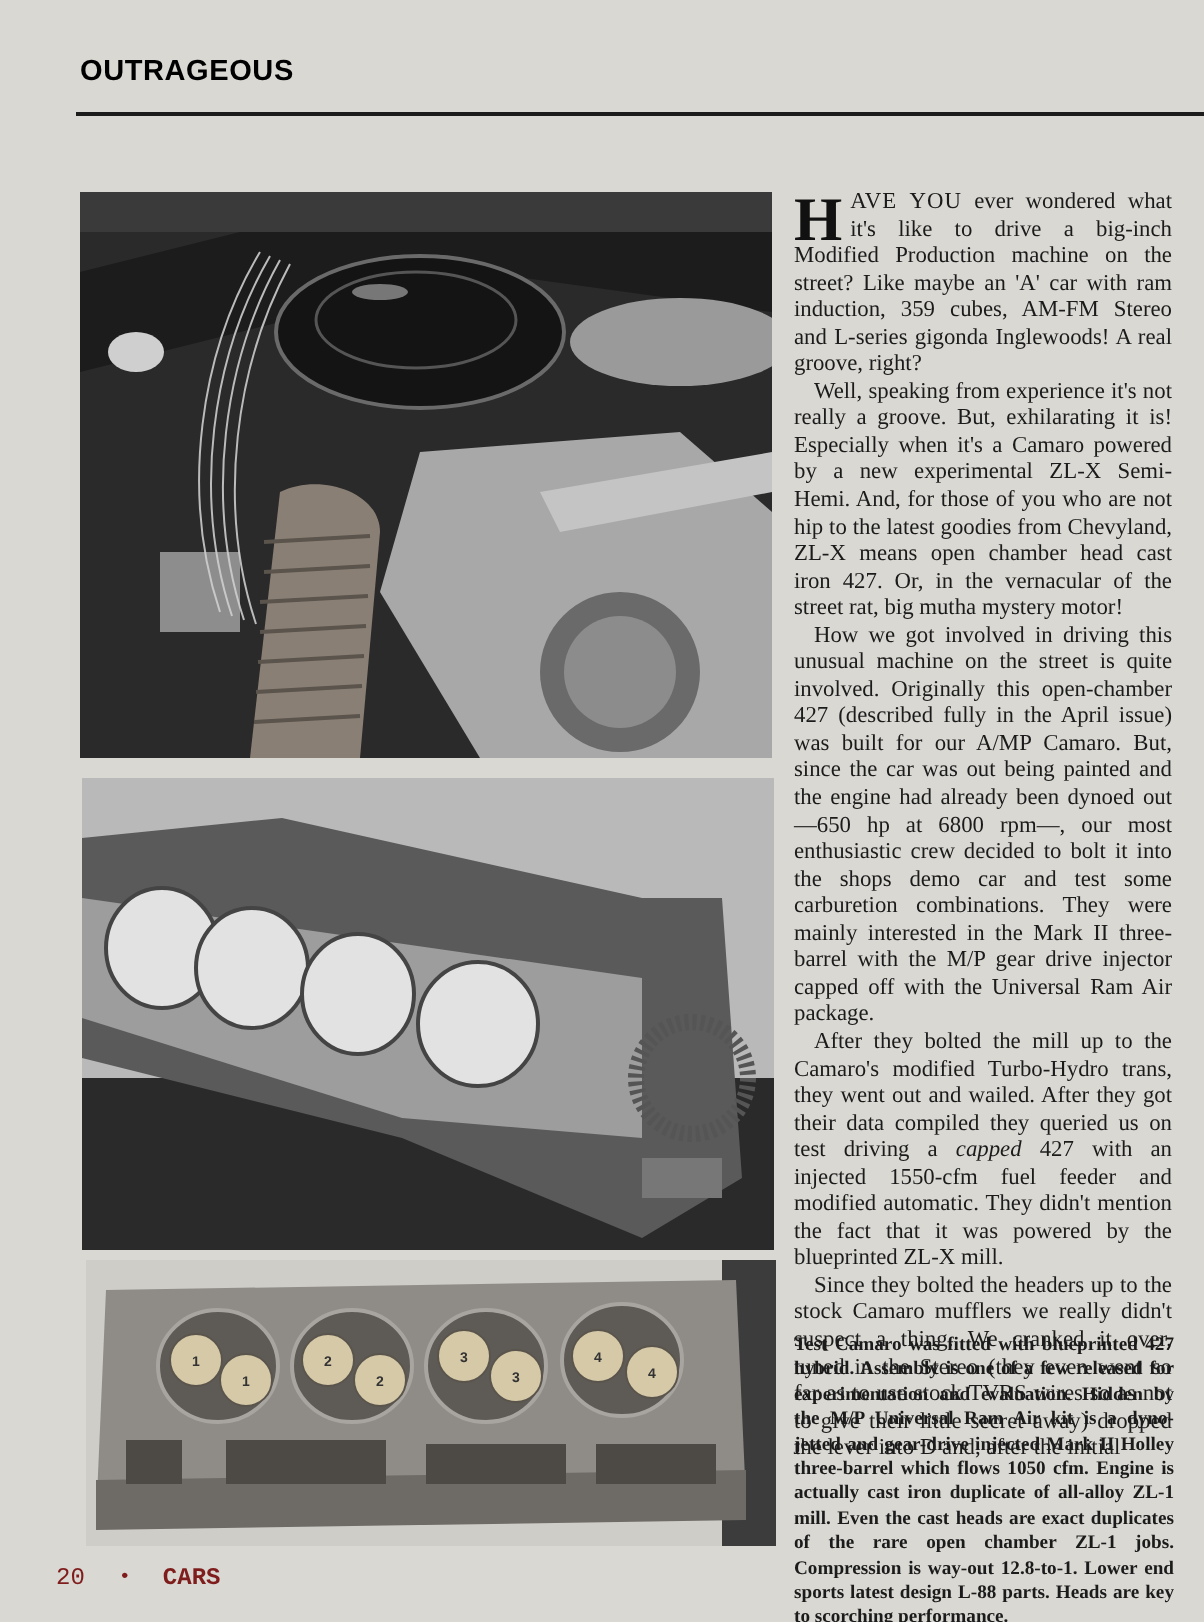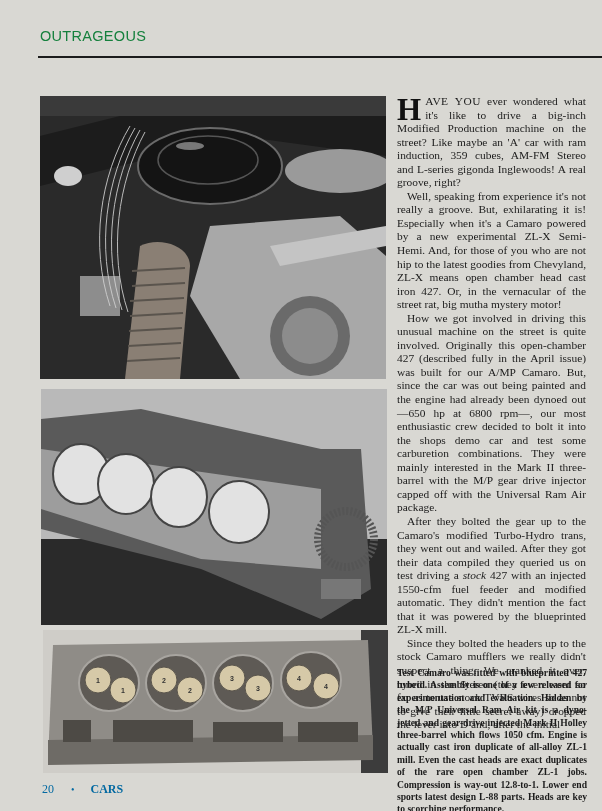--- a/index.html
+++ b/index.html
@@ -6,22 +6,22 @@
     body {
       width: 602px; height: 811px; overflow: hidden;
       background: #d9d8d3;
       position: relative;
       font-family: "Liberation Serif", serif;
       color: #1a1a1a;
     }
     .section-title {
       position: absolute; left: 40px; top: 28px;
       font-family: "Liberation Sans", sans-serif;
-      font-weight: normal; font-size: 14.5px; letter-spacing: 0.3px;
-      color: #15803d;
+      font-weight: bold; font-size: 14.5px; letter-spacing: 0.3px;
+      color: #000000;
     }
     .rule {
       position: absolute; left: 38px; top: 56px; width: 564px; height: 2px;
       background: #1c1c1c;
     }
     .photo {
       position: absolute; overflow: hidden;
       background: #333;
     }
     .photo svg { width: 100%; height: 100%; display: block; }
@@ -42,23 +42,23 @@
       font-weight: bold; margin: 2px 4px 0 0; color: #111;
       font-family: "Liberation Serif", serif;
     }
     .smallcaps { font-variant: small-caps; letter-spacing: 0.5px; }
     .caption {
       position: absolute; left: 397px; top: 667px; width: 190px;
       font-size: 9.6px; line-height: 12.4px; font-weight: bold;
       text-align: justify; color: #1b1b1b;
     }
     .footer {
-      position: absolute; left: 42px; top: 782px;
-      font-family: Liberation Serif, serif; font-size: 12px;
-      color: #0369a1; display: flex; align-items: center;
+      position: absolute; left: 28px; top: 782px;
+      font-family: Liberation Mono, monospace; font-size: 12px;
+      color: #7f1d1d; display: flex; align-items: center;
     }
     .footer .page-num { font-weight: normal; }
     .footer .bullet { margin: 0 16px 0 17px; font-size: 10px; }
     .footer .mag { font-weight: bold; }
   </style>
 </head>
 <body>
 
 <div class="section-title">OUTRAGEOUS</div>
 <div class="rule"></div>
@@ -154,21 +154,21 @@
     </g>
   </svg>
 </div>
 
 <div class="body-col">
   <p class="first">
     <span class="dropcap">H</span><span class="smallcaps">AVE YOU</span><span> ever wondered what it's like to drive a big-inch Modified Production machine on the street? Like maybe an 'A' car with ram induction, 359 cubes, AM-FM Stereo and L-series gigonda Inglewoods! A real groove, right?</span>
   </p>
   <p>Well, speaking from experience it's not really a groove. But, exhilarating it is! Especially when it's a Camaro powered by a new experimental ZL-X Semi-Hemi. And, for those of you who are not hip to the latest goodies from Chevyland, ZL-X means open chamber head cast iron 427. Or, in the vernacular of the street rat, big mutha mystery motor!</p>
   <p>How we got involved in driving this unusual machine on the street is quite involved. Originally this open-chamber 427 (described fully in the April issue) was built for our A/MP Camaro. But, since the car was out being painted and the engine had already been dynoed out—650 hp at 6800 rpm—, our most enthusiastic crew decided to bolt it into the shops demo car and test some carburetion combinations. They were mainly interested in the Mark II three-barrel with the M/P gear drive injector capped off with the Universal Ram Air package.</p>
-  <p><span>After they bolted the gear up to the Camaro's modified Turbo-Hydro trans, they went out and wailed. After they got their data compiled they queried us on test driving a </span><i>stock</i><span> 427 with an injected 1550-cfm fuel feeder and modified automatic. They didn't mention the fact that it was powered by the blueprinted ZL-X mill.</span></p>
+  <p><span>After they bolted the mill up to the Camaro's modified Turbo-Hydro trans, they went out and wailed. After they got their data compiled they queried us on test driving a </span><i>capped</i><span> 427 with an injected 1550-cfm fuel feeder and modified automatic. They didn't mention the fact that it was powered by the blueprinted ZL-X mill.</span></p>
   <p>Since they bolted the headers up to the stock Camaro mufflers we really didn't suspect a thing. We cranked it over, tuned in the Stereo (they even went so far as to use stock TVRS wires so as not to give their little secret away) dropped the lever into D and, after the initial</p>
 </div>
 
 <div class="caption">Test Camaro was fitted with blueprinted 427 hybrid. Assembly is one of a few released for experimentation and evaluation. Hidden by the M/P Universal Ram Air kit is a dyno-jetted and gear-drive injected Mark II Holley three-barrel which flows 1050 cfm. Engine is actually cast iron duplicate of all-alloy ZL-1 mill. Even the cast heads are exact duplicates of the rare open chamber ZL-1 jobs. Compression is way-out 12.8-to-1. Lower end sports latest design L-88 parts. Heads are key to scorching performance.</div>
 
 <div class="footer">
   <span class="page-num">20</span>
   <span class="bullet">•</span>
   <span class="mag">CARS</span>
 </div>

